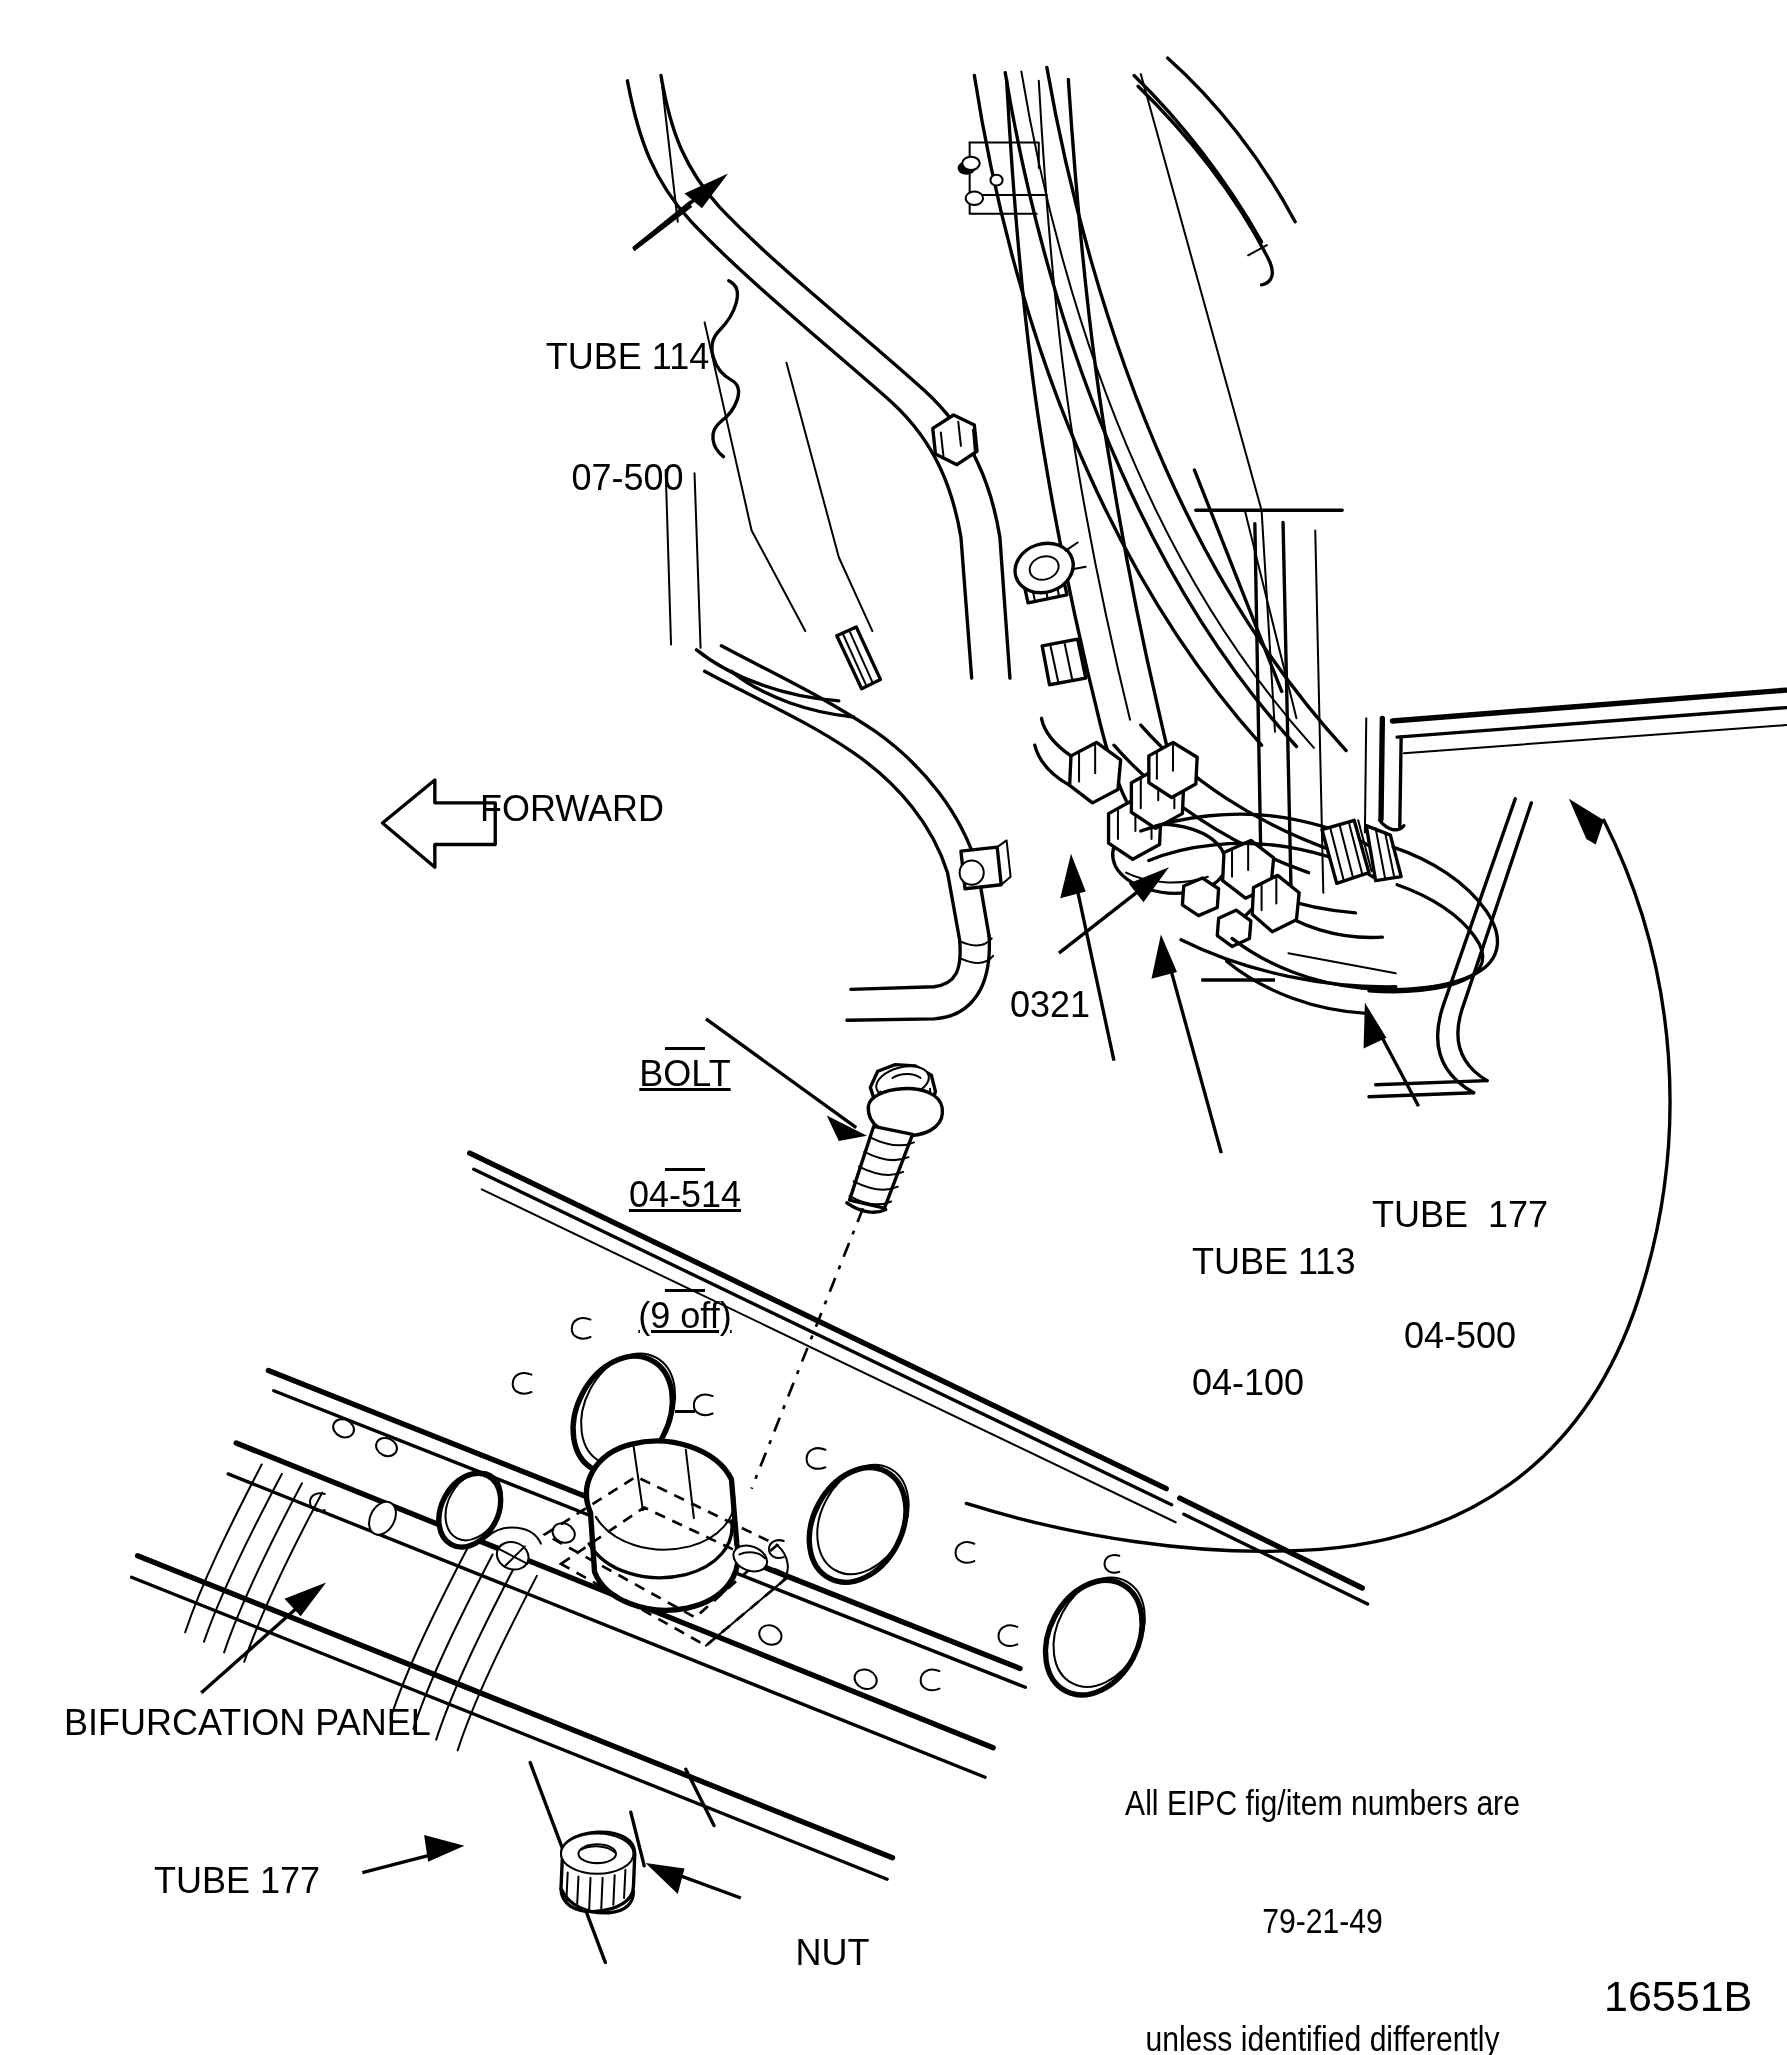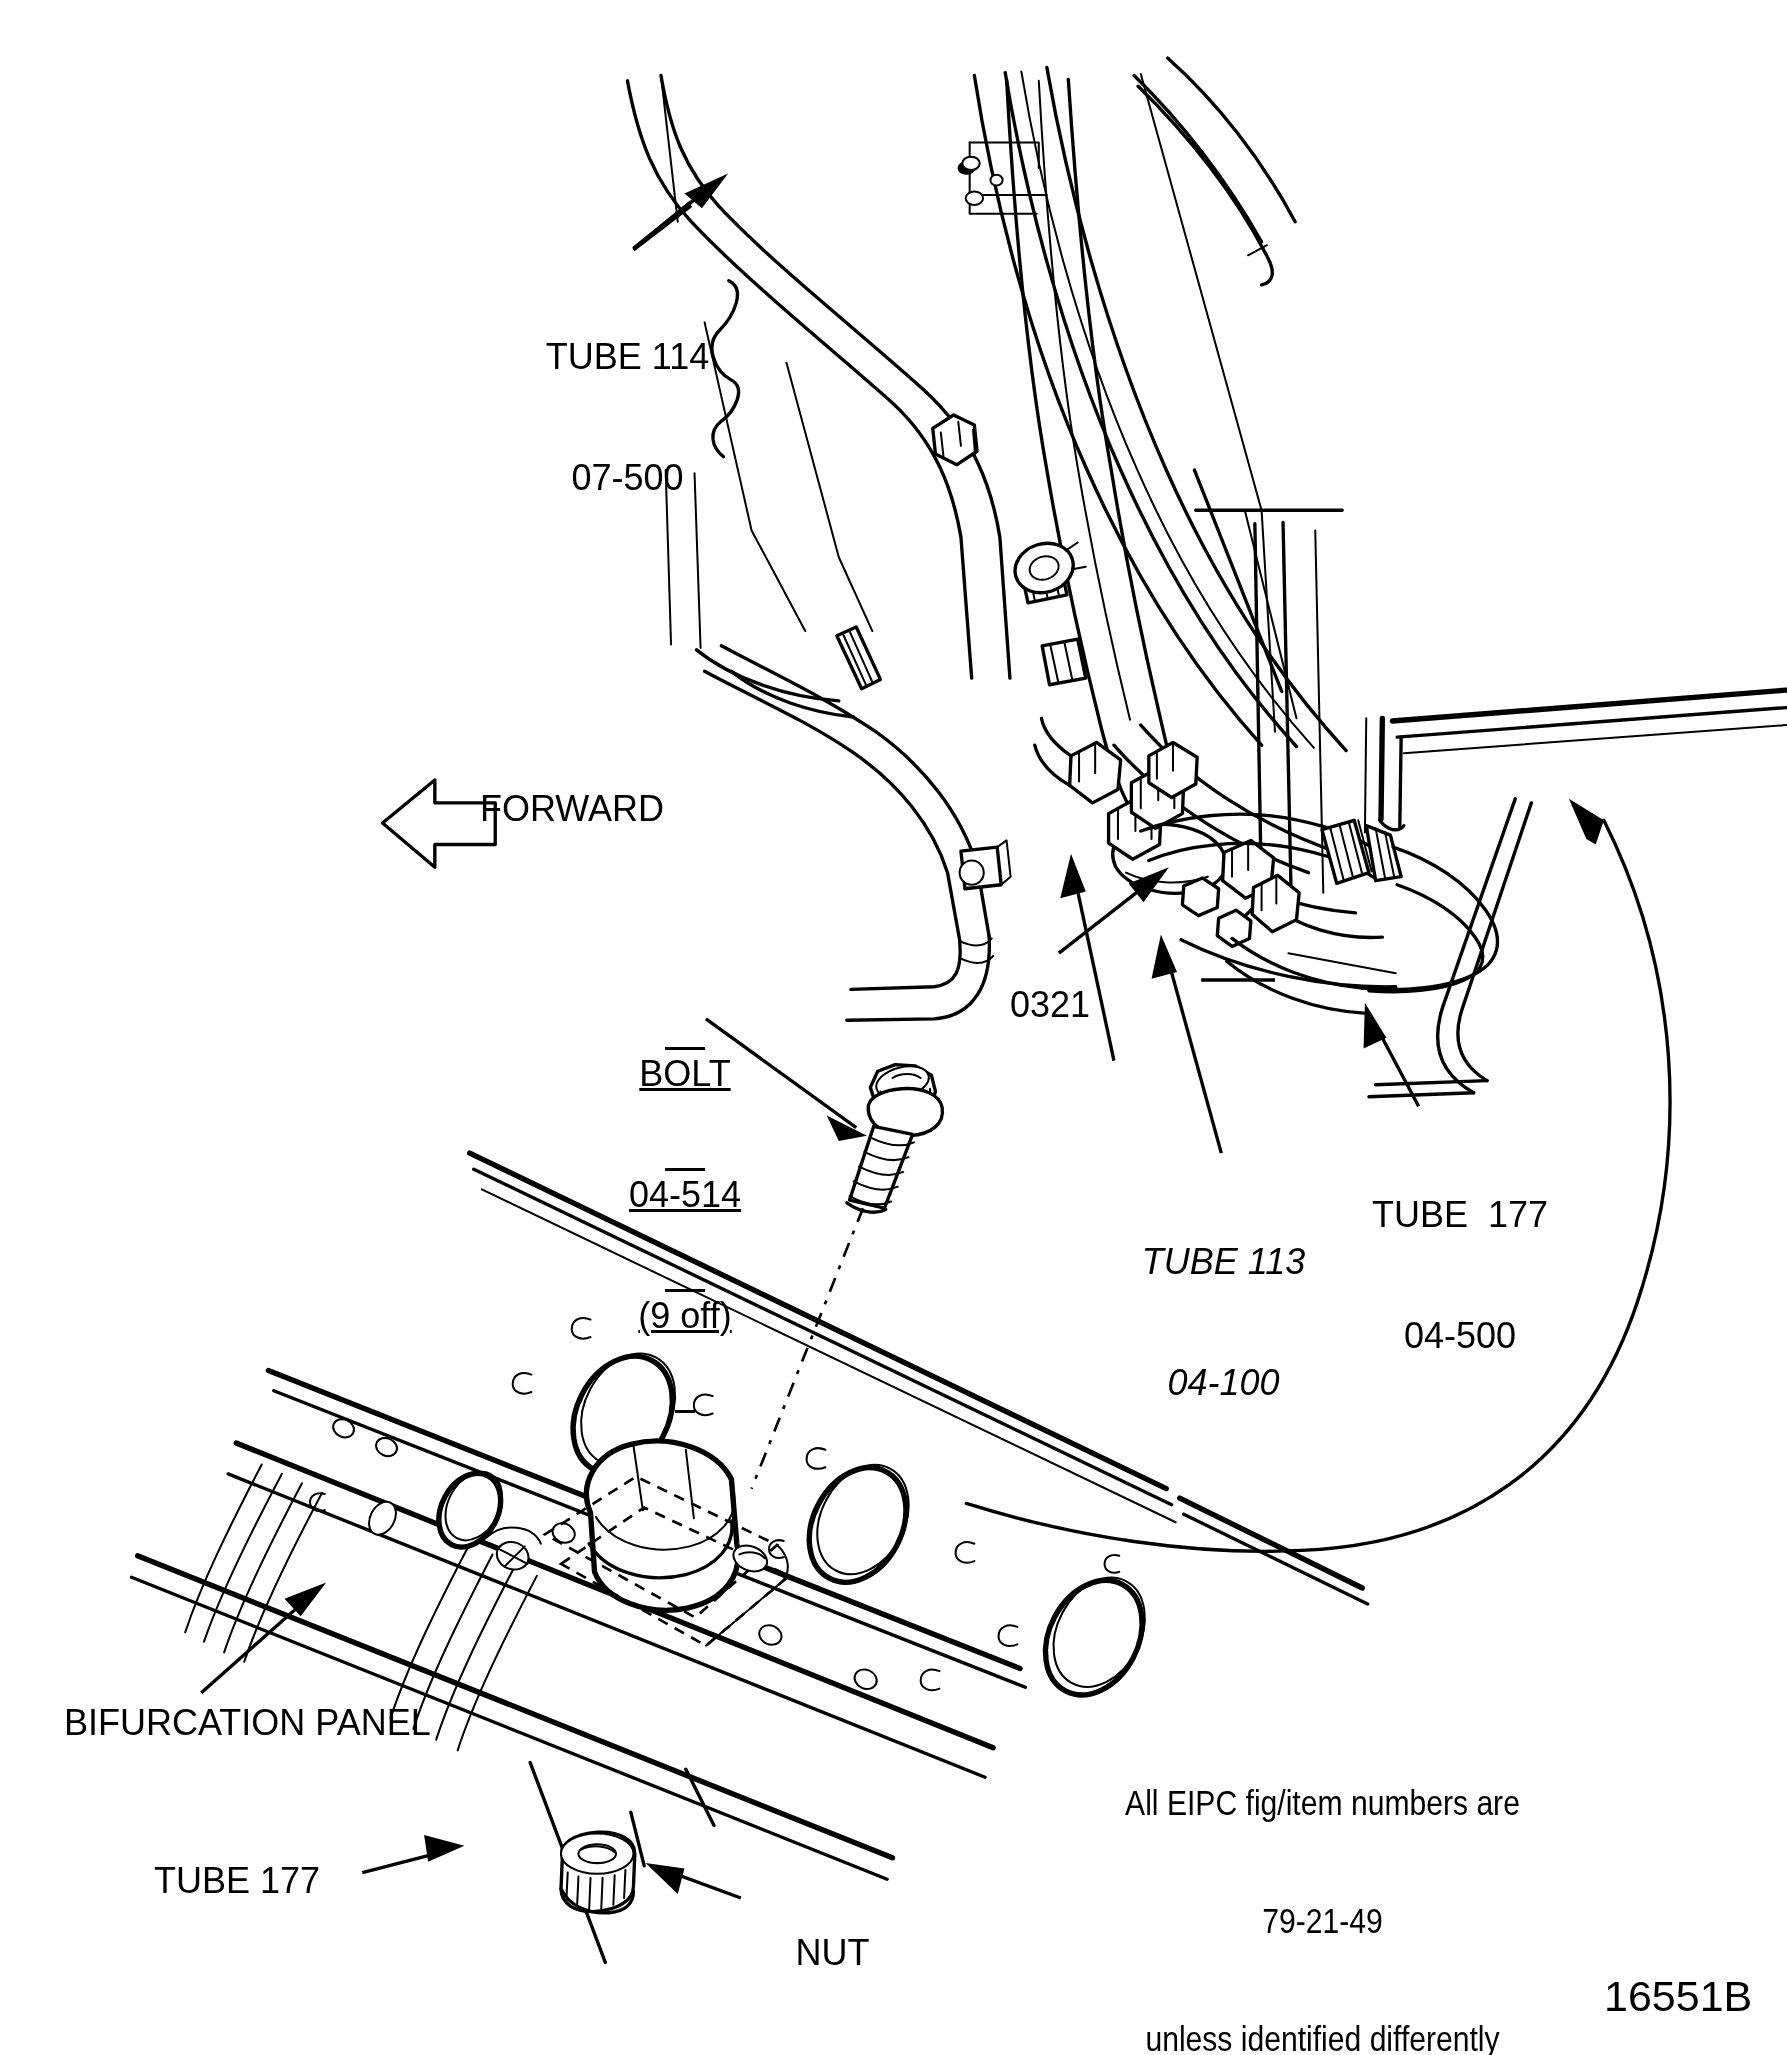--- a/index.html
+++ b/index.html
@@ -40,21 +40,21 @@
   }
   .lbl-l1 { display: block; }
   .lbl-l2 { display: block; }
   .lbl-l3 { display: block; }
 
   .t-tube114  { left: 517px;  top: 256px;  font-size: 36px; text-align: center; width: 221px; }
   .t-forward  { left: 480px;  top: 789px; font-size: 36px; }
   .t-bolt     { left: 601px;  top: 973px; font-size: 36px; text-align: center; width: 168px; text-decoration: underline; }
   .t-0321     { left: 1010px; top: 961px; font-size: 36px; margin-top: 24px; }
   .t-tube111  { left: 1060px; top: 1073px; font-size: 36px; text-align: center; width: 175px; }
-  .t-tube113  { left: 1136px; top: 1161px; font-size: 36px; text-align: center; width: 175px; font-style: italic; }
+  .t-tube113  { left: 1192px; top: 1161px; font-size: 36px; text-align: left; width: 175px; }
   .t-tube177a { left: 1366px; top: 1114px; font-size: 36px; text-align: center; width: 188px; }
   .t-bifur    { left: 64px;   top: 1703px; font-size: 36px; }
   .t-tube177b { left: 154px;  top: 1861px; font-size: 36px; }
   .t-nut      { left: 745px; top: 1852px; font-size: 36px; text-align: center; width: 175px; }
   .t-note     { left: 1054px; top: 1705px; font-size: 35px; text-align: center; width: 537px;
                 font-stretch: condensed; transform: scaleX(0.86); transform-origin: center top; }
   .t-fignum   { left: 1604px; top: 1972px; font-size: 43px; }
 </style>
 </head>
 <body>

